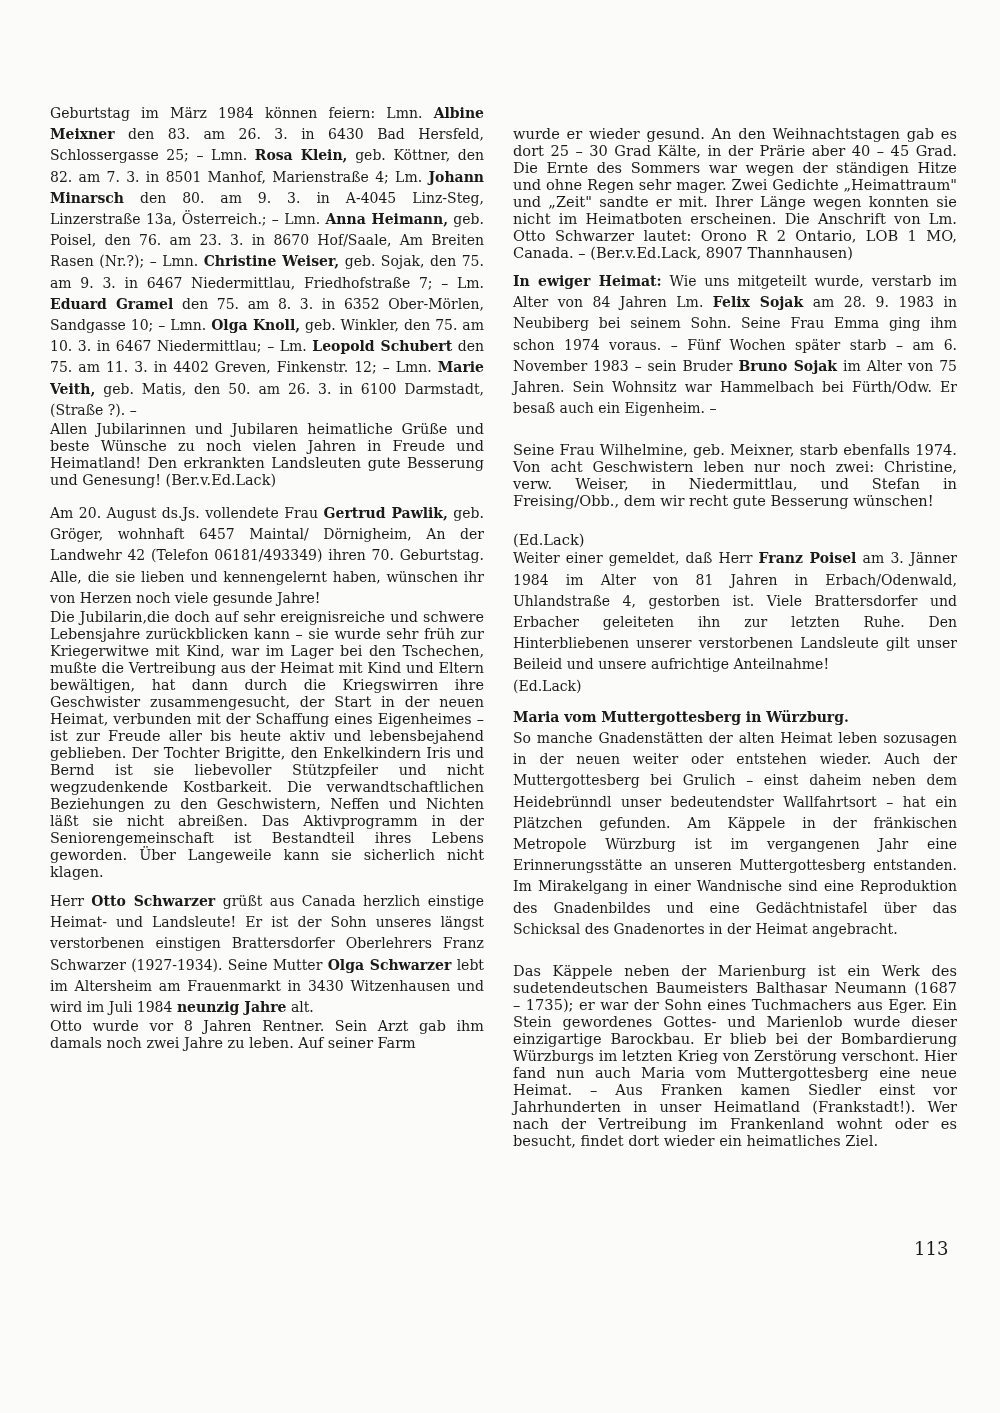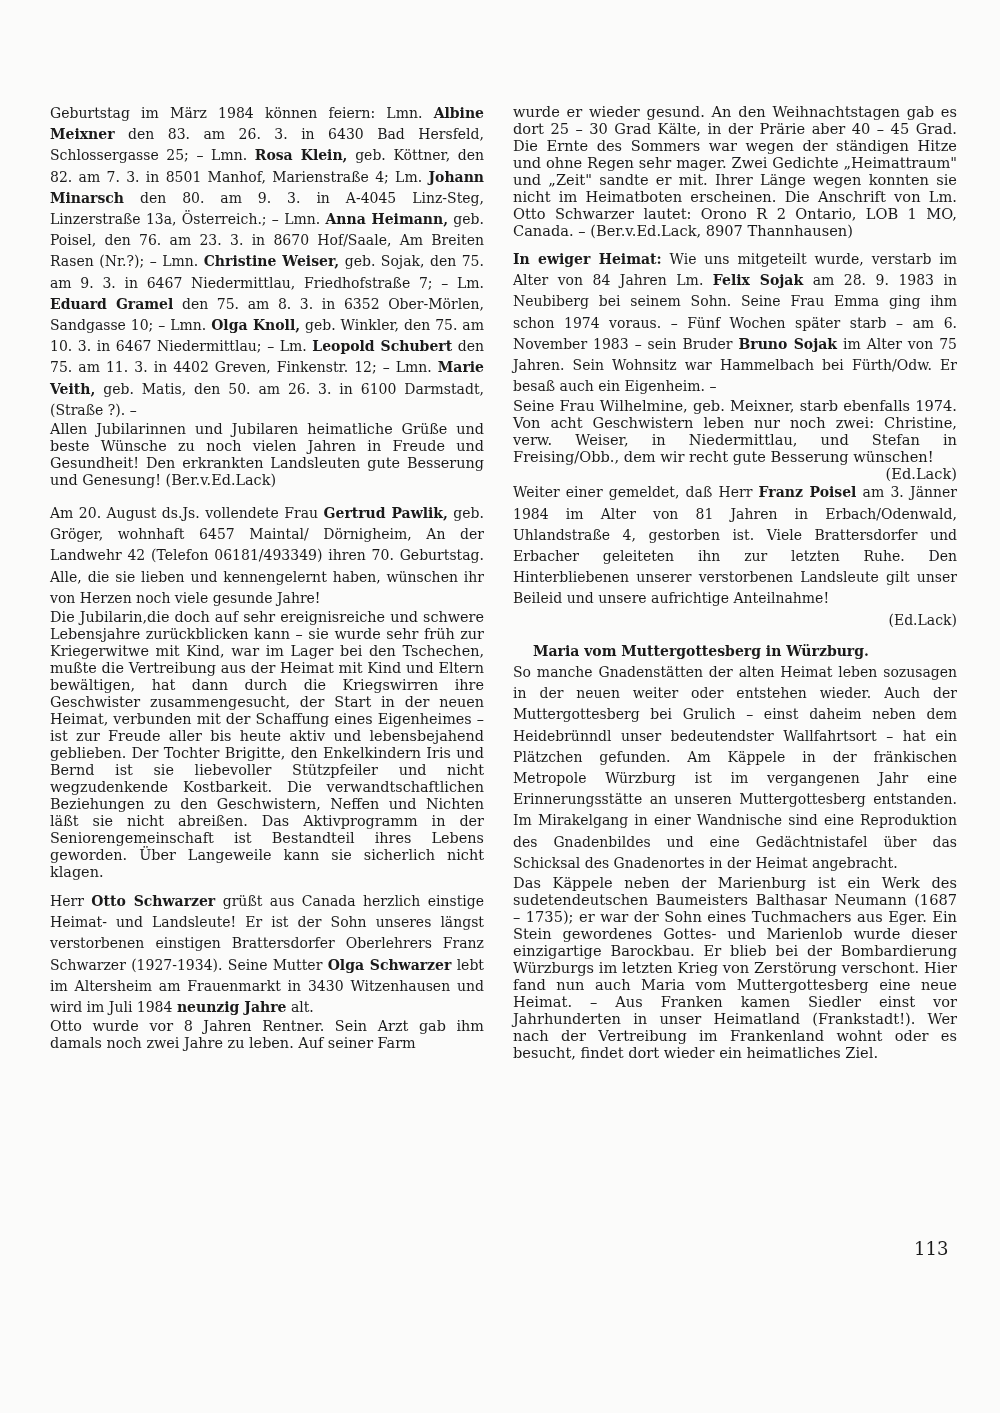--- a/index.html
+++ b/index.html
@@ -7,36 +7,36 @@
     width:1000px; height:1413px; background:#fbfbfa; position:relative; overflow:hidden;
     font-family:"DejaVu Serif","Liberation Serif",serif; color:#1a1a1a;
   }
   .col { position:absolute; top:103px; }
   .col.left { left:50px; width:434px; }
   .col.right { left:513px; width:444px; top:103px; }
   .heading { font-weight:bold; font-size:19px; line-height:24px; margin:0 0 3px 0; letter-spacing:0.2px; }
   p { margin:0; text-align:justify; }
   .big { font-size:14px; line-height:21.2px; }
   .small { font-size:14.4px; line-height:17px; }
-  .right .small { font-size:14.6px; }
+  .right .small { font-size:14.6px;margin-top:22px; }
   b { font-weight:bold; }
-  .sig { display:block; text-align:right; }
+  .sig { display:block; text-align:left; }
   .gap { height:14px; }
   .gap-s { height:10px; }
   .pagenum { position:absolute; left:914px; top:1226px; font-size:18px;margin-top:12px; }
 </style>
 </head>
 <body>
 
 <div class="col left">
 
   <p class="big">
     <span>Geburtstag im März 1984 können feiern: Lmn. </span><b>Albine Meixner</b><span> den 83. am 26. 3. in 6430 Bad Hersfeld, Schlossergasse 25; – Lmn. </span><b>Rosa Klein,</b><span> geb. Köttner, den 82. am 7. 3. in 8501 Manhof, Marienstraße 4; Lm. </span><b>Johann Minarsch</b><span> den 80. am 9. 3. in A-4045 Linz-Steg, Linzerstraße 13a, Österreich.; – Lmn. </span><b>Anna Heimann,</b><span> geb. Poisel, den 76. am 23. 3. in 8670 Hof/Saale, Am Breiten Rasen (Nr.?); – Lmn. </span><b>Christine Weiser,</b><span> geb. Sojak, den 75. am 9. 3. in 6467 Niedermittlau, Friedhofstraße 7; – Lm. </span><b>Eduard Gramel</b><span> den 75. am 8. 3. in 6352 Ober-Mörlen, Sandgasse 10; – Lmn. </span><b>Olga Knoll,</b><span> geb. Winkler, den 75. am 10. 3. in 6467 Niedermittlau; – Lm. </span><b>Leopold Schubert</b><span> den 75. am 11. 3. in 4402 Greven, Finkenstr. 12; – Lmn. </span><b>Marie Veith,</b><span> geb. Matis, den 50. am 26. 3. in 6100 Darmstadt, (Straße ?). –</span>
   </p>
-  <p class="small">Allen Jubilarinnen und Jubilaren heimatliche Grüße und beste Wünsche zu noch vielen Jahren in Freude und Gesundheit! Den erkrankten Landsleuten gute Besserung und Genesung! (Ber.v.Ed.Lack)</p>
+  <p class="small">Allen Jubilarinnen und Jubilaren heimatliche Grüße und beste Wünsche zu noch vielen Jahren in Freude und Heimatland! Den erkrankten Landsleuten gute Besserung und Genesung! (Ber.v.Ed.Lack)</p>
 
   <div class="gap"></div>
 
   <p class="big">
     <span>Am 20. August ds.Js. vollendete Frau </span><b>Gertrud Pawlik,</b><span> geb. Gröger, wohnhaft 6457 Maintal/ Dörnigheim, An der Landwehr 42 (Telefon 06181/493349) ihren 70. Geburtstag. Alle, die sie lieben und kennengelernt haben, wünschen ihr von Herzen noch viele gesunde Jahre!</span>
   </p>
   <p class="small">Die Jubilarin,die doch auf sehr ereignisreiche und schwere Lebensjahre zurückblicken kann – sie wurde sehr früh zur Kriegerwitwe mit Kind, war im Lager bei den Tschechen, mußte die Vertreibung aus der Heimat mit Kind und Eltern bewältigen, hat dann durch die Kriegswirren ihre Geschwister zusammengesucht, der Start in der neuen Heimat, verbunden mit der Schaffung eines Eigenheimes – ist zur Freude aller bis heute aktiv und lebensbejahend geblieben. Der Tochter Brigitte, den Enkelkindern Iris und Bernd ist sie liebevoller Stützpfeiler und nicht wegzudenkende Kostbarkeit. Die verwandtschaftlichen Beziehungen zu den Geschwistern, Neffen und Nichten läßt sie nicht abreißen. Das Aktivprogramm in der Seniorengemeinschaft ist Bestandteil ihres Lebens geworden. Über Langeweile kann sie sicherlich nicht klagen.</p>
 
   <div class="gap-s"></div>
 
@@ -57,18 +57,18 @@
   <p class="small">Seine Frau Wilhelmine, geb. Meixner, starb ebenfalls 1974. Von acht Geschwistern leben nur noch zwei: Christine, verw. Weiser, in Niedermittlau, und Stefan in Freising/Obb., dem wir recht gute Besserung wünschen!</p>
   <span class="small sig">(Ed.Lack)</span>
 
   <p class="big">
     <span>Weiter einer gemeldet, daß Herr </span><b>Franz Poisel</b><span> am 3. Jänner 1984 im Alter von 81 Jahren in Erbach/Odenwald, Uhlandstraße 4, gestorben ist. Viele Brattersdorfer und Erbacher geleiteten ihn zur letzten Ruhe. Den Hinterbliebenen unserer verstorbenen Landsleute gilt unser Beileid und unsere aufrichtige Anteilnahme!</span>
   </p>
   <span class="big sig">(Ed.Lack)</span>
 
   <div class="gap-s"></div>
 
-  <div class="big" style="font-weight:bold;margin-left:20px;">Maria vom Muttergottesberg in Würzburg.</div>
+  <div class="big" style="font-weight:bold;">Maria vom Muttergottesberg in Würzburg.</div>
   <p class="big">So manche Gnadenstätten der alten Heimat leben sozusagen in der neuen weiter oder entstehen wieder. Auch der Muttergottesberg bei Grulich – einst daheim neben dem Heidebrünndl unser bedeutendster Wallfahrtsort – hat ein Plätzchen gefunden. Am Käppele in der fränkischen Metropole Würzburg ist im vergangenen Jahr eine Erinnerungsstätte an unseren Muttergottesberg entstanden. Im Mirakelgang in einer Wandnische sind eine Reproduktion des Gnadenbildes und eine Gedächtnistafel über das Schicksal des Gnadenortes in der Heimat angebracht.</p>
   <p class="small">Das Käppele neben der Marienburg ist ein Werk des sudetendeutschen Baumeisters Balthasar Neumann (1687 – 1735); er war der Sohn eines Tuchmachers aus Eger. Ein Stein gewordenes Gottes- und Marienlob wurde dieser einzigartige Barockbau. Er blieb bei der Bombardierung Würzburgs im letzten Krieg von Zerstörung verschont. Hier fand nun auch Maria vom Muttergottesberg eine neue Heimat. – Aus Franken kamen Siedler einst vor Jahrhunderten in unser Heimatland (Frankstadt!). Wer nach der Vertreibung im Frankenland wohnt oder es besucht, findet dort wieder ein heimatliches Ziel.</p>
 </div>
 
 <div class="pagenum">113</div>
 
 </body></html>

